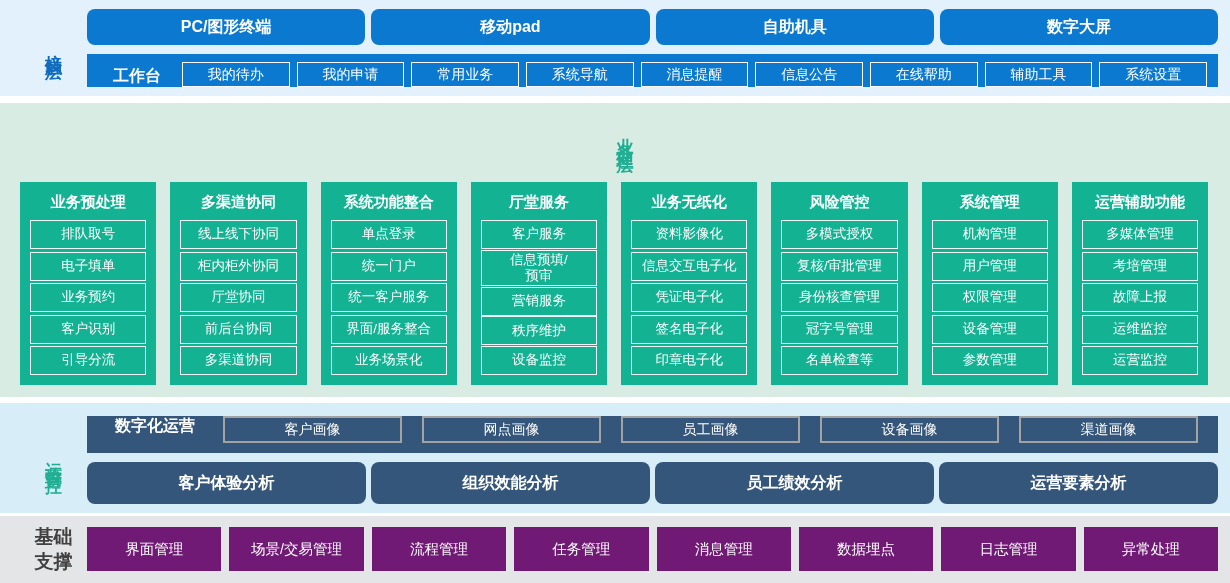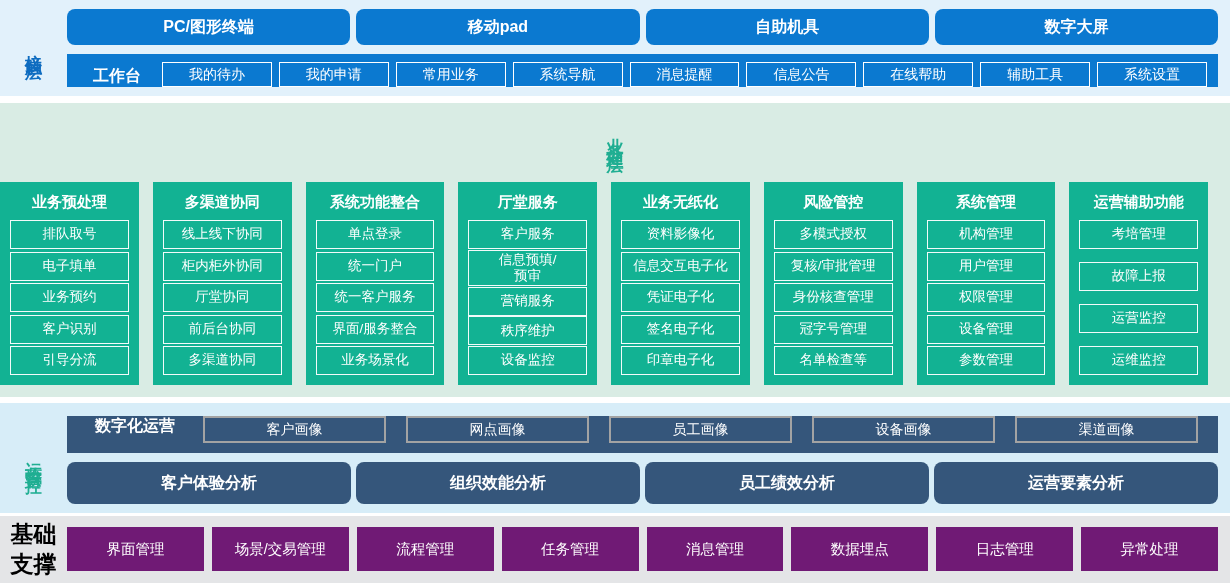--- a/index.html
+++ b/index.html
@@ -1,29 +1,29 @@
 <!DOCTYPE html>
 <html><head>
 <meta charset="utf-8">
 <style>
   * { box-sizing: border-box; }
   body {
     margin: 0; width: 1230px; height: 583px; background: #ffffff;
     font-family: "Liberation Sans", "DejaVu Sans", sans-serif;
     overflow: hidden;
   }
-  .section { display: flex; }
+  .section { display: flex; padding-left: 20px; }
   .gutter { flex: 0 0 67px; display: flex; align-items: center; justify-content: center; }
   .content { flex: 1; min-width: 0; display: flex; flex-direction: column; }
 
   .v-label { writing-mode: vertical-lr; text-orientation: upright; font-weight: bold;
              font-size: 17px; letter-spacing: 5px; }
   .v-label.blue { color: #0e6cc0; }
   .v-label.teal { color: #1fae92; }
-  .h-label { width: 2em; font-weight: bold; font-size: 23px; color: #000000;
+  .h-label { width: 2em; font-weight: bold; font-size: 19px; color: #404040;
              line-height: 1.3; word-break: break-all; text-align: center; }
 
   
   .contact { height: 96px; background: #e2f1fb; margin-bottom: 7px; }
   .contact .content { padding: 9px 12px 0 0; }
   .terminal-row { display: flex; gap: 6px; height: 36px; }
   .terminal-btn { flex: 1; background: #0b79d0; border-radius: 8px; color: #fff;
                   font-weight: bold; font-size: 16px; display: flex;
                   align-items: center; justify-content: center; }
   .workbench-bar { margin-top: 9px; height: 33px; background: #0b79d0; display: flex;
@@ -162,24 +162,25 @@
         <div class="biz-item">机构管理</div>
         <div class="biz-item">用户管理</div>
         <div class="biz-item">权限管理</div>
         <div class="biz-item">设备管理</div>
         <div class="biz-item">参数管理</div>
       </div>
     </div>
     <div class="biz-col">
       <div class="biz-title">运营辅助功能</div>
       <div class="biz-items">
+        <div class="biz-item">多媒体管理</div>
         <div class="biz-item">考培管理</div>
         <div class="biz-item">故障上报</div>
+        <div class="biz-item">运维监控</div>
         <div class="biz-item">运营监控</div>
-        <div class="biz-item">运维监控</div>
       </div>
     </div>
   </div>
 </div>
 
 <div class="section operation">
   <div class="gutter">
     <div class="v-label teal">运营管控</div>
   </div>
   <div class="content">

